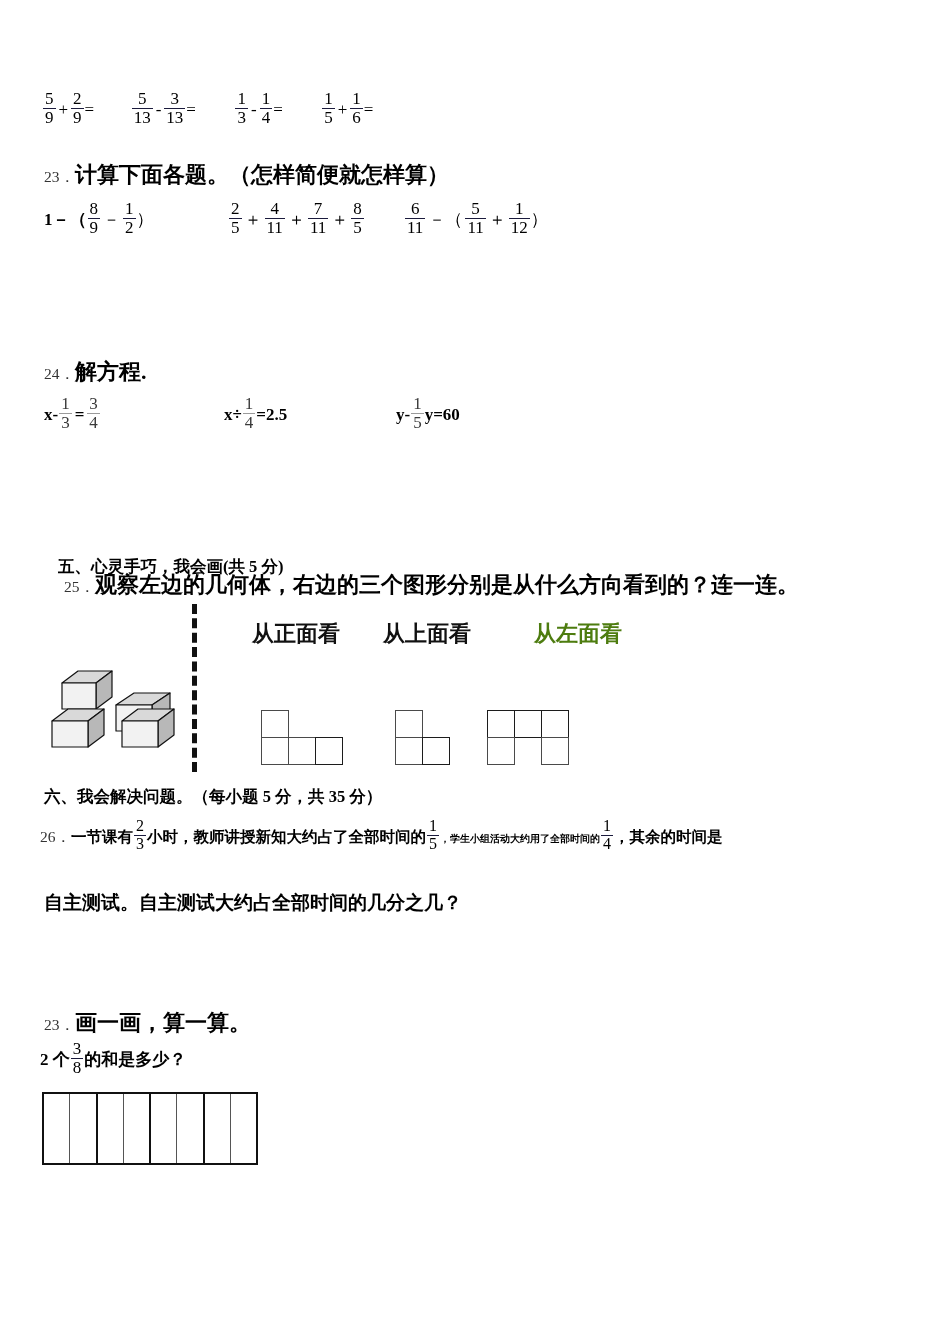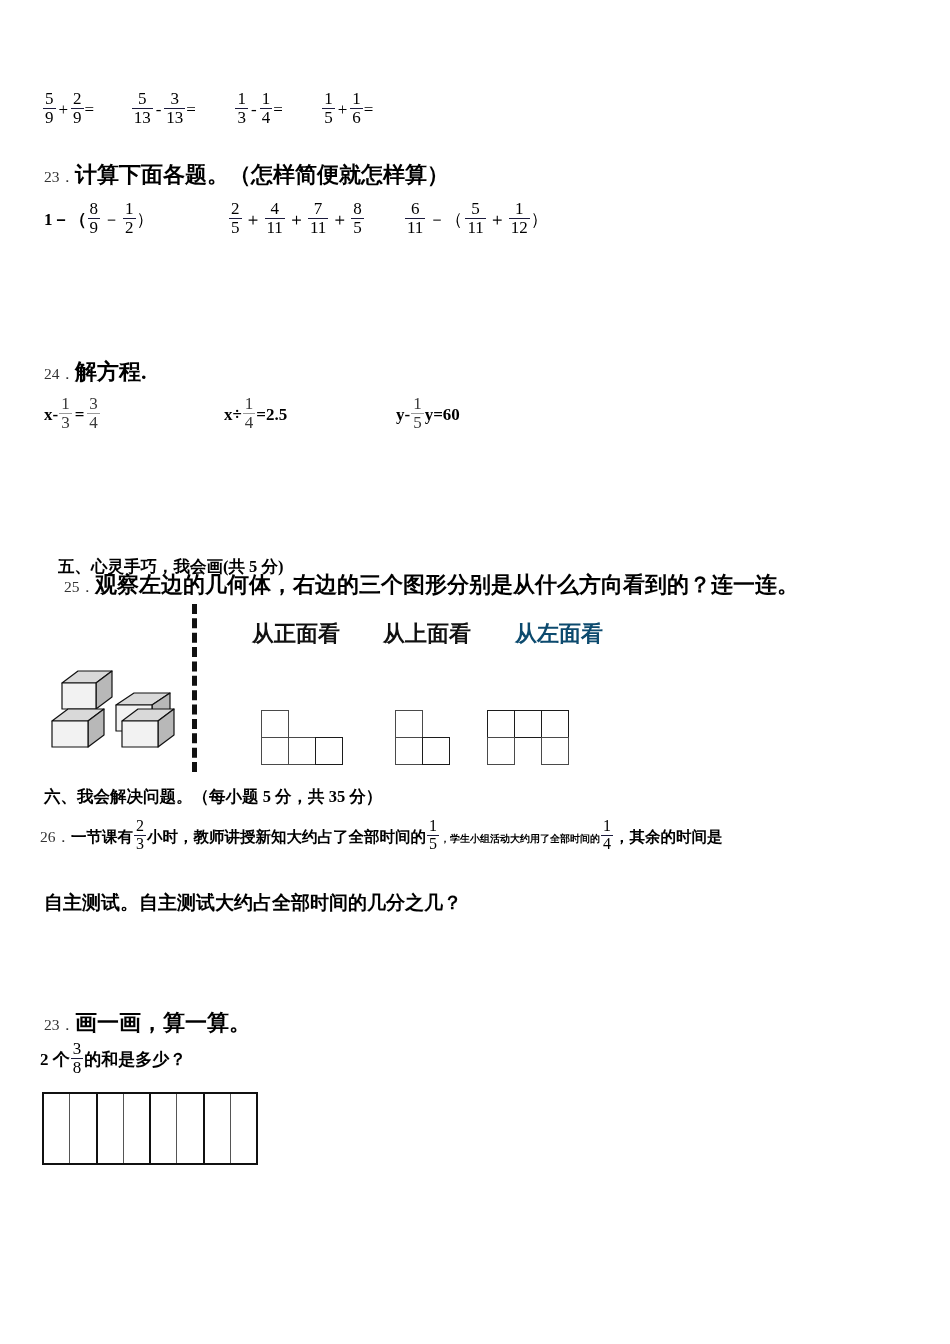--- a/index.html
+++ b/index.html
@@ -259,21 +259,21 @@
         <polygon points="114,66 130,54 130,80 114,92" fill="#b8b8b8"></polygon>
         <polygon points="78,66 114,66 114,92 78,92" fill="#f2f2f2"></polygon>
       </g>
     </svg>
   </div>
 
   <div class="dashline" style="left:192px; top:604px;"></div>
 
   <div class="abs cnbold" style="left:252px; top:619px; color:#111;">从正面看</div>
   <div class="abs cnbold" style="left:383px; top:619px; color:#111;">从上面看</div>
-  <div class="abs cnbold" style="left:515px; top:619px; color:#0c4a6e;text-align:right;">从左面看</div>
+  <div class="abs cnbold" style="left:534px; top:619px; color:#4d7c0f;text-align:right;">从左面看</div>
 
   <div class="gridwrap" style="left:261px; top:710px; width:110px; height:56px;">
     <div class="cell" style="left:0px;   top:0px;  width:28px; height:28px;"></div>
     <div class="cell" style="left:0px;   top:27px; width:28px; height:28px;"></div>
     <div class="cell" style="left:27px;  top:27px; width:28px; height:28px;"></div>
     <div class="cell dark" style="left:54px; top:27px; width:28px; height:28px;"></div>
   </div>
 
   <div class="gridwrap" style="left:395px; top:710px; width:90px; height:56px;">
     <div class="cell" style="left:0px;  top:0px;  width:28px; height:28px;"></div>

